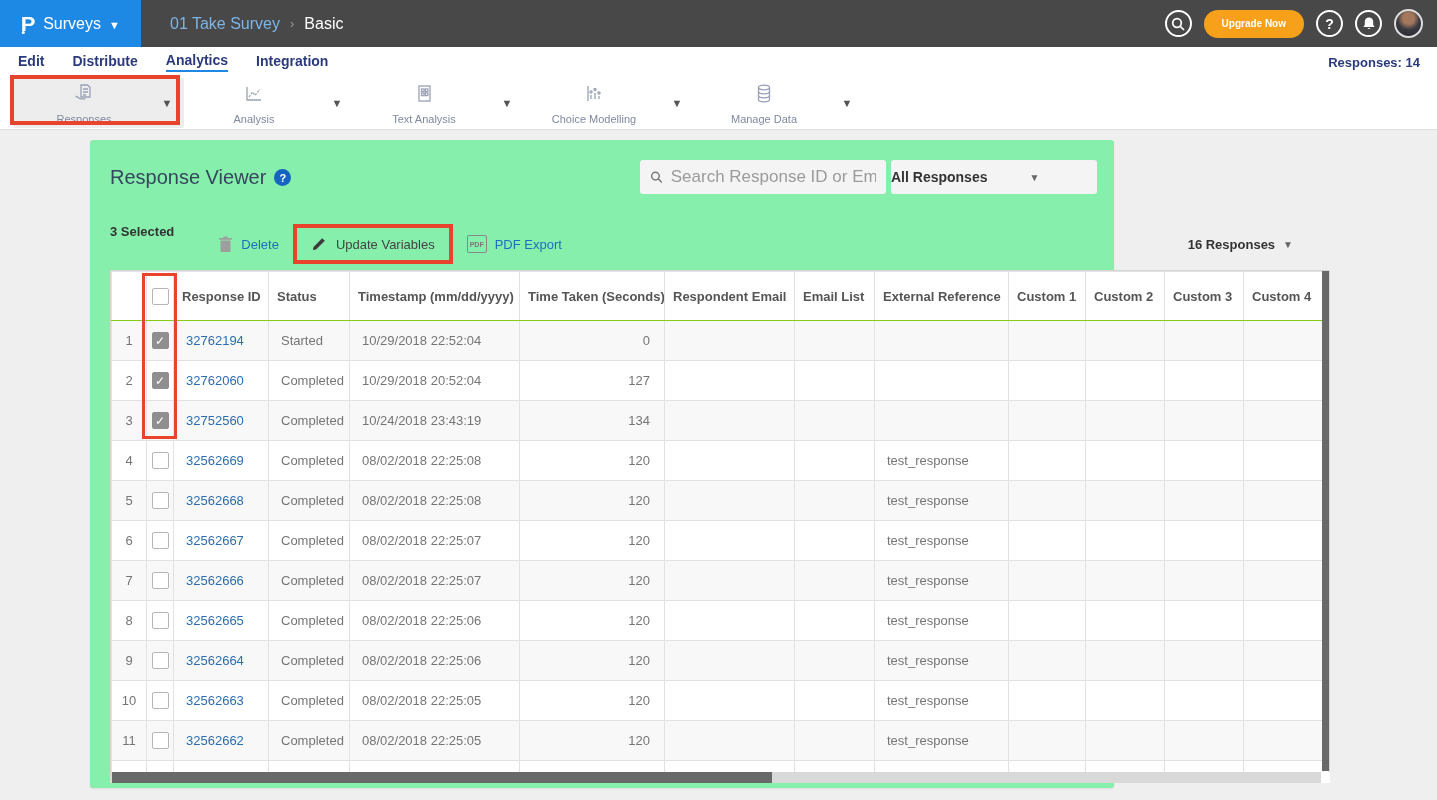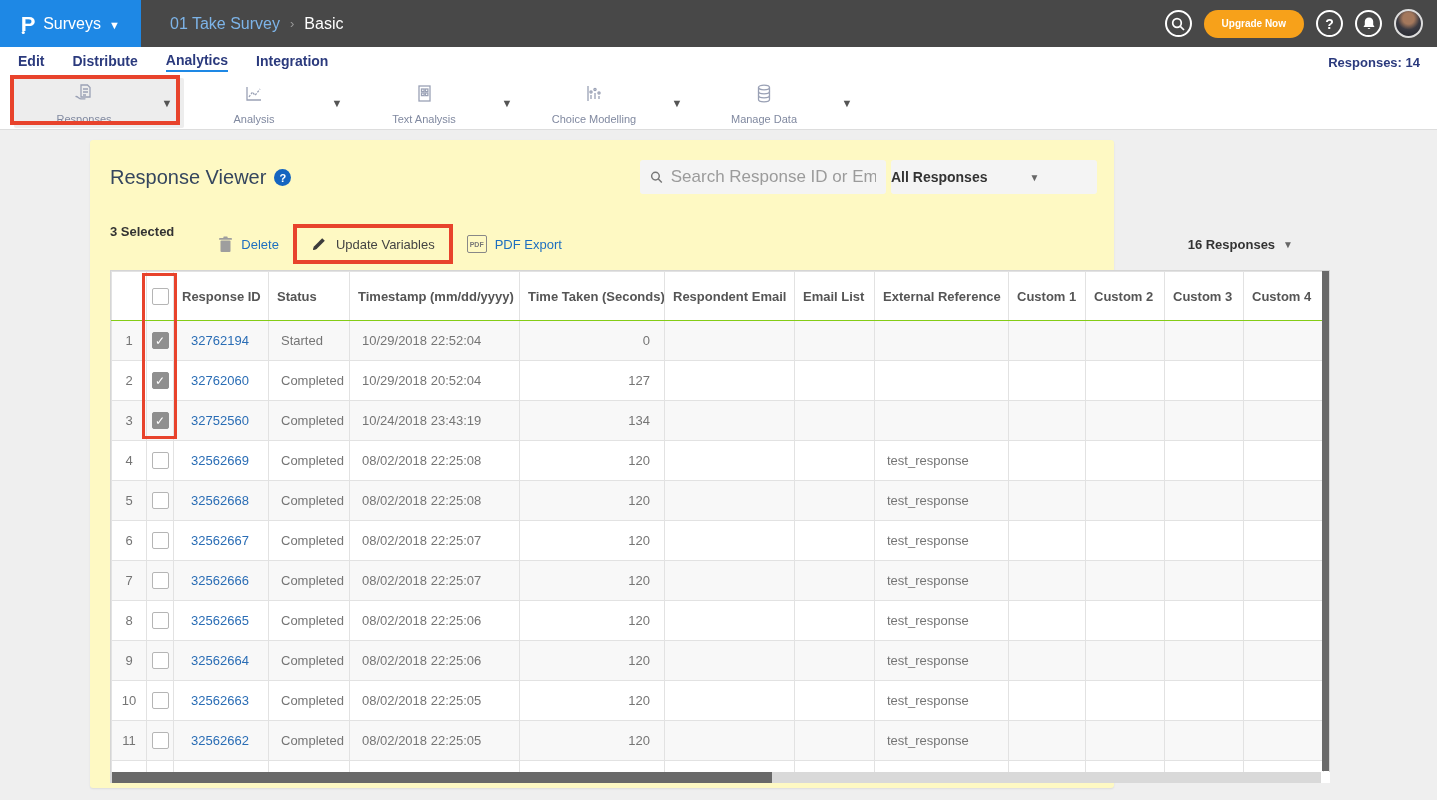--- a/index.html
+++ b/index.html
@@ -44,21 +44,21 @@
   .tgroup .titem { width:140px; display:flex; flex-direction:column; align-items:center; gap:3px;
     cursor:pointer; padding:4px 0; }
   .tgroup .tlabel { font-size:11px; color:#8089a0; }
   .tgroup .tcaret { width:26px; text-align:center; font-size:11px; color:#555; cursor:pointer; }
   .tgroup.selected { background:#ededed; border-radius:2px; }
   .ann { position:absolute; border:4px solid #e8432c; pointer-events:none; }
   .tgroup .ann { left:-4px; top:-3px; width:170px; height:50px; }
   .ticon svg { stroke:#9aa1b5; fill:none; stroke-width:1.3; }
 
   
-  .card { position:absolute; left:90px; top:140px; width:1024px; height:648px; background:#fef9c3;
+  .card { position:absolute; left:90px; top:140px; width:1024px; height:648px; background:#86efac;
     border-radius:3px; box-shadow:0 1px 2px rgba(0,0,0,.08); }
   .vtitle { position:absolute; left:20px; top:26px; font-size:20px; color:#35465e;
     display:flex; align-items:center; gap:8px; }
   .helpbadge { width:17px; height:17px; border-radius:50%; background:#1565c0; color:#fff;
     font-size:11px; font-weight:bold; display:flex; align-items:center; justify-content:center;
     cursor:pointer; }
   .searchbox { position:absolute; top:20px; right:228px; width:246px; height:34px;
     background:#f4f4f4; border-radius:3px; display:flex; align-items:center; padding:0 10px; gap:8px; }
   .searchbox input { border:none; background:transparent; outline:none; font-size:17px;
     color:#444; width:100%; font-family:"Liberation Sans",sans-serif; }
@@ -86,21 +86,21 @@
   .twrap { position:absolute; left:20px; top:130px; width:1220px; height:502px;
     border:1px solid #d5d5d5; border-bottom:none; overflow:hidden; background:#fff; }
   table { border-collapse:collapse; table-layout:fixed; width:1212px; }
   th, td { border:1px solid #e2e2e2; overflow:hidden; white-space:nowrap; }
   thead th { height:49px; background:#fff; font-size:13px; font-weight:bold; color:#555;
     text-align:left; padding:0 8px; border-bottom:1px solid #84cc16; }
   tbody td { height:40px; font-size:13px; color:#757575; padding:0 12px; }
   tbody tr:nth-child(odd) td { background:#f8f8f8; }
   td.num, th.c0 { text-align:center; padding:0 4px; }
   td.right { text-align:right; padding-right:14px; }
-  td.idcell { text-align:center; padding-right:14px;margin-left:27px; }
+  td.idcell { text-align:left; padding-right:14px;margin-left:27px; }
   td.idcell a { color:#2a6db5; text-decoration:none; cursor:pointer; }
   .cb { width:17px; height:17px; border:1px solid #b5b5b5; border-radius:2px; background:#fff;
     margin:0 auto; cursor:pointer; display:flex; align-items:center; justify-content:center; }
   .cb.checked { background:#8f8f8f; border-color:#8f8f8f; color:#fff; font-size:12px; }
   .sorth { display:inline-flex; flex-direction:column; vertical-align:middle; margin-left:6px;
     font-size:6px; color:#aaa; line-height:5px; cursor:pointer; }
   .cb-ann { left:31px; top:2px; width:35px; height:166px; border-width:3px; }
   .vscroll { position:absolute; right:0; top:0; width:7px; height:500px; background:#696969; }
   .hscroll { position:absolute; left:20px; top:632px; width:1220px; height:11px; background:#d9d9d9; }
   .hthumb { position:absolute; left:2px; top:0; width:660px; height:11px; background:#696969;

